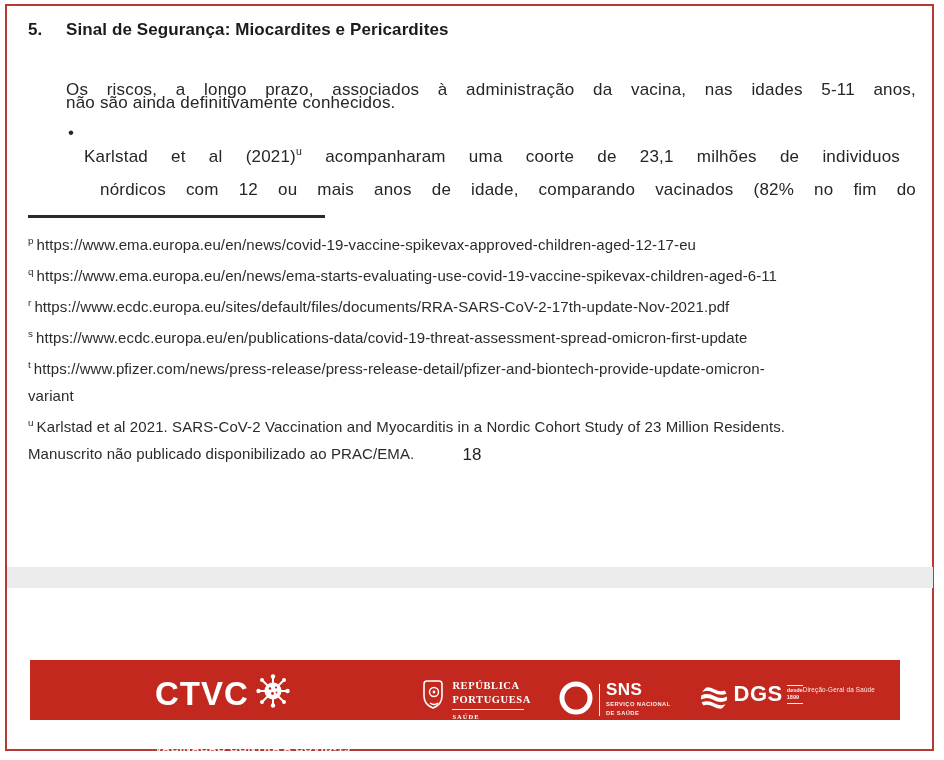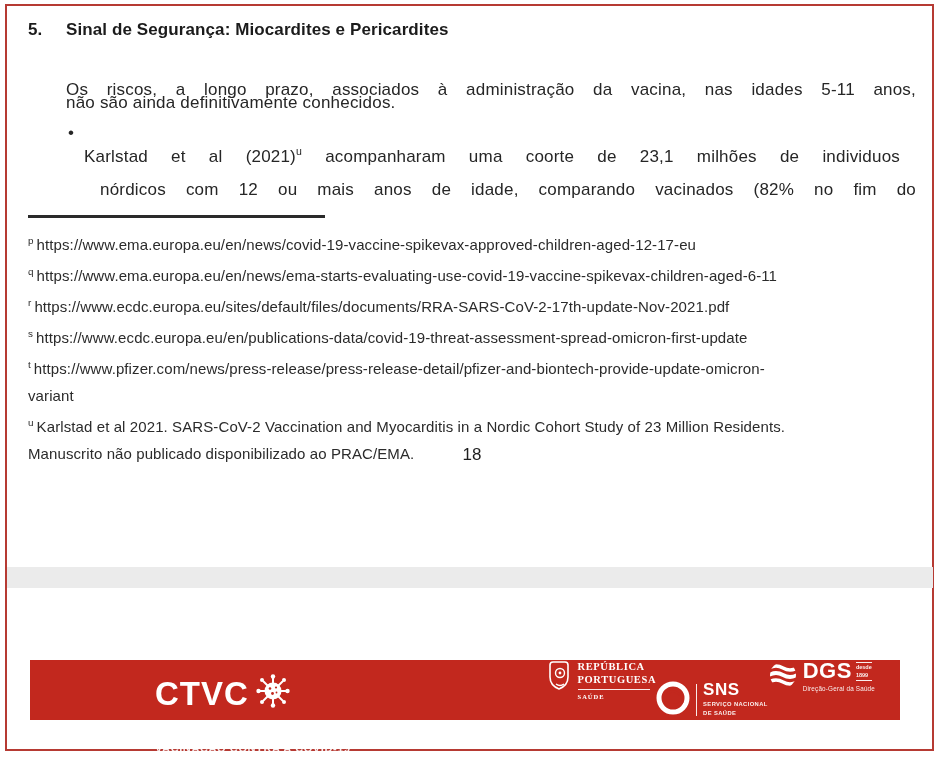--- a/index.html
+++ b/index.html
@@ -39,35 +39,35 @@
   .gray-band { position:absolute; left:7px; top:567px; width:926px; height:21px; background:#ebebeb; }
 
   
   .banner { position:absolute; left:30px; top:660px; width:870px; height:60px;
     background:#c2281e; color:#ffffff; }
   .ctvc { position:absolute; left:125px; top:13px; }
   .ctvc-row { display:flex; align-items:center; gap:6px; }
   .ctvc-name { font-size:33px; font-weight:800; letter-spacing:1px; line-height:1; }
   .ctvc-sub { font-size:11px; letter-spacing:.6px; line-height:1.45; margin-top:12px; font-weight:bold; opacity:.92;text-align:center; }
 
-  .logo-group { position:absolute; right:25px; top:0; height:79px; display:flex; }
+  .logo-group { position:absolute; right:25px; top:0; height:79px; display:flex; align-items:center; gap:28px; }
 
   .republica { display:flex; gap:7px; align-items:flex-start; }
   .republica-text { font-family:"Liberation Serif","DejaVu Serif",serif; }
   .republica-name { font-size:10.5px; font-weight:bold; letter-spacing:.6px; line-height:1.25; }
   .republica-divider { width:72px; height:1px; background:#ffffff; margin:3px 0 3px; opacity:.9; }
   .republica-sub { font-size:6.5px; font-weight:bold; letter-spacing:1px; }
 
   .sns { display:flex; align-items:center; gap:6px; }
   .sns-vline { width:1px; height:32px; background:#ffffff; opacity:.9; }
   .sns-name { font-size:17px; font-weight:800; letter-spacing:.5px; line-height:1; }
   .sns-sub { font-size:5.8px; letter-spacing:.4px; line-height:1.5; margin-top:2px; font-weight:bold; opacity:.92; }
 
   .dgs { display:flex; align-items:flex-start; gap:5px; }
-  .dgs-col { display:flex; flex-direction:column; }
+  .dgs-col { display:flex; flex-direction:row; }
   .dgs-toprow { display:flex; align-items:flex-start; gap:4px; }
   .dgs-name { font-size:22px; font-weight:800; letter-spacing:.5px; line-height:1; }
   .dgs-since { font-size:5.5px; font-weight:bold; line-height:1.4; border-top:1px solid #fff; border-bottom:1px solid #fff; padding:1px 0; margin-top:2px; opacity:.92; }
   .dgs-sub { font-size:6.3px; margin-top:3px; letter-spacing:.2px; opacity:.92; }
 
   .icon { display:inline-block; flex:0 0 auto; }
 </style>
 </head>
 <body>
 

